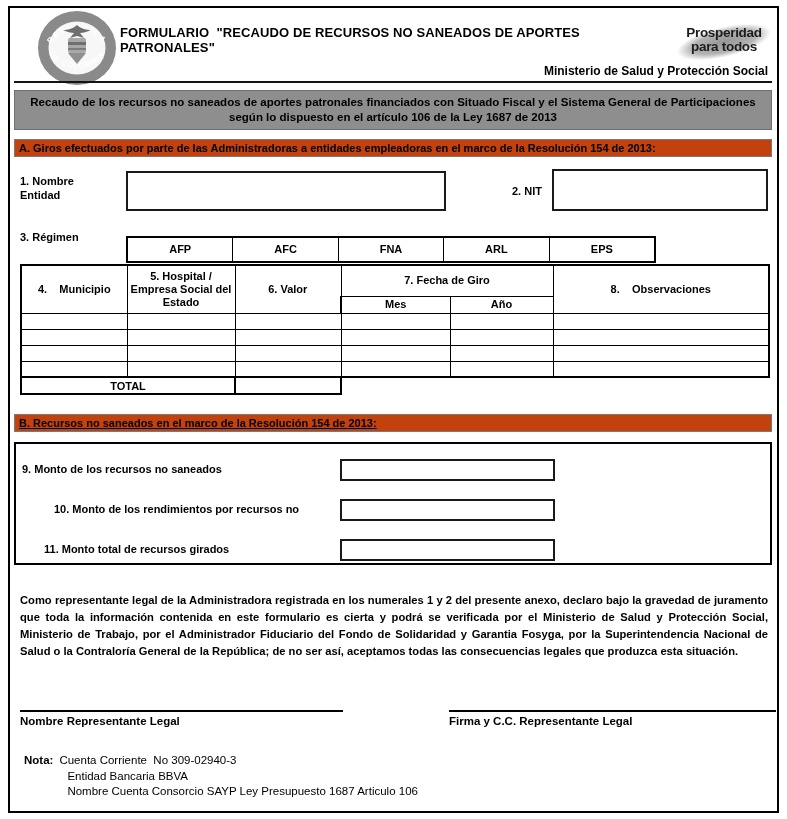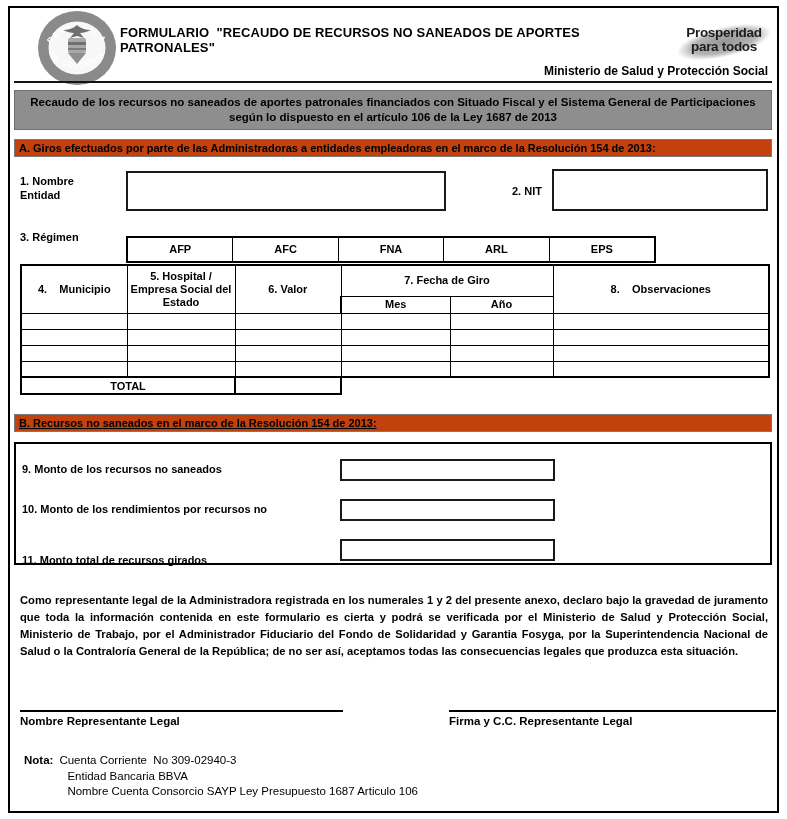--- a/index.html
+++ b/index.html
@@ -88,21 +88,21 @@
   tr.data-row { height:16px; }
   tr.data-row.last-data > td.thickb { border-bottom-width:2.5px; }
   tr.total-row { height:17px; }
   tr.total-row > td { border-width:2.5px; font-weight:bold; }
   td.ghost { border:none !important; }
 
   
   .box-b { left:4px; top:434px; width:758px; height:123px; border:2px solid #000; }
   .box-b .b-lbl { position:absolute; left:6px; font-size:11px; font-weight:bold; }
   .box-b .b-input { position:absolute; left:324px; width:215px; height:22px; border:2px solid #1a1a1a; }
-  .b1 { top:19px; } .b2 { top:59px; } .b3 { top:110px; }
+  .b1 { top:19px; } .b2 { top:59px;margin-left:32px; } .b3 { top:99px;margin-left:22px; }
   .bi1 { top:15px; } .bi2 { top:55px; } .bi3 { top:95px; }
 
   
   .declaration {
     left:10px; top:584px; width:748px;
     font-size:11.2px; font-weight:bold; line-height:17px; text-align:justify;
   }
 
   
   .sig { top:702px; border-top:2px solid #000; padding-top:3px;

